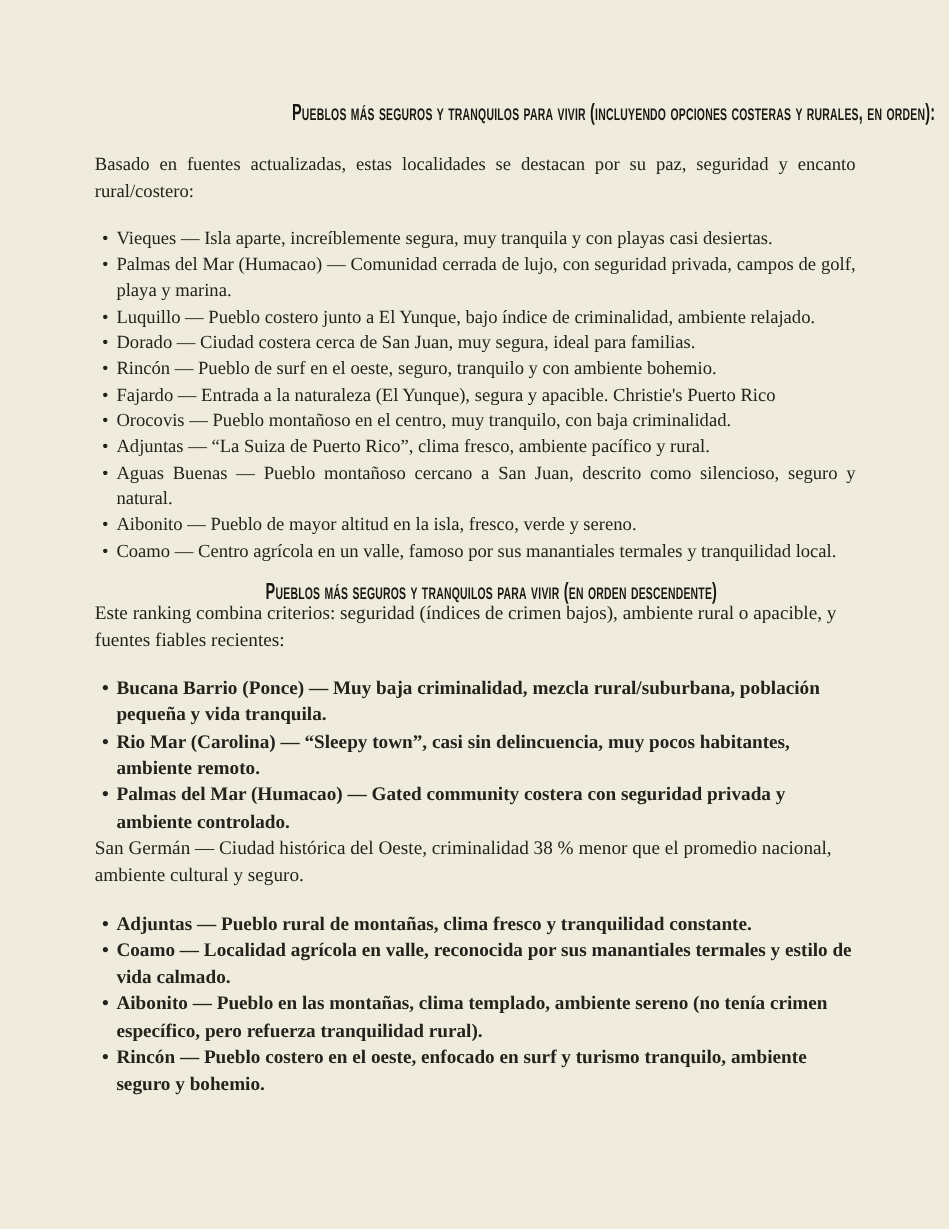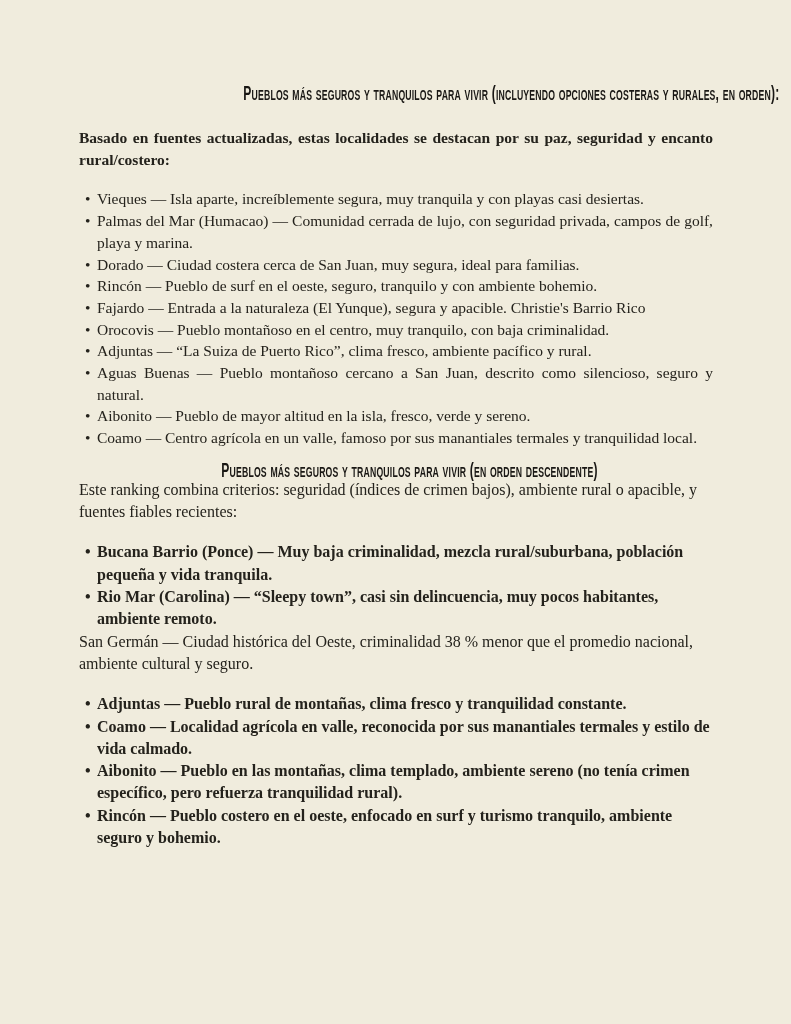--- a/index.html
+++ b/index.html
@@ -38,21 +38,20 @@
     transform:scaleX(0.62);
     transform-origin:50% 50%;
   }
   .sec1{
     font-size:15.5px;
     line-height:21.7px;
   }
   .sec1 .intro{
     margin-top:27px;
     text-align:justify;
-    font-weight:bold;
   }
   .sec2{
     font-size:16px;
     line-height:22.3px;
   }
   .sec2 .heading{ margin-top:7px; }
   .sec2 .intro{
     margin-top:3px;
     text-align:left;
   }
@@ -80,39 +79,41 @@
 <div class="page">
 
   <section class="sec1">
     <h1 class="heading"><span class="htext">Pueblos más seguros y tranquilos para vivir (incluyendo opciones costeras y rurales, en orden):</span></h1>
 
     <p class="intro">Basado en fuentes actualizadas, estas localidades se destacan por su paz, seguridad y encanto rural/costero:</p>
 
     <ul class="blist">
         <li>Vieques — Isla aparte, increíblemente segura, muy tranquila y con playas casi desiertas.</li>
         <li>Palmas del Mar (Humacao) — Comunidad cerrada de lujo, con seguridad privada, campos de golf, playa y marina.</li>
+        <li>Luquillo — Pueblo costero junto a El Yunque, bajo índice de criminalidad, ambiente relajado.</li>
         <li>Dorado — Ciudad costera cerca de San Juan, muy segura, ideal para familias.</li>
         <li>Rincón — Pueblo de surf en el oeste, seguro, tranquilo y con ambiente bohemio.</li>
-        <li>Fajardo — Entrada a la naturaleza (El Yunque), segura y apacible. Christie's Barrio Rico</li>
+        <li>Fajardo — Entrada a la naturaleza (El Yunque), segura y apacible. Christie's Puerto Rico</li>
         <li>Orocovis — Pueblo montañoso en el centro, muy tranquilo, con baja criminalidad.</li>
         <li>Adjuntas — “La Suiza de Puerto Rico”, clima fresco, ambiente pacífico y rural.</li>
         <li>Aguas Buenas — Pueblo montañoso cercano a San Juan, descrito como silencioso, seguro y natural.</li>
         <li>Aibonito — Pueblo de mayor altitud en la isla, fresco, verde y sereno.</li>
         <li>Coamo — Centro agrícola en un valle, famoso por sus manantiales termales y tranquilidad local.</li>
       </ul>
   </section>
 
   <section class="sec2">
     <h1 class="heading"><span class="htext">Pueblos más seguros y tranquilos para vivir (en orden descendente)</span></h1>
 
     <p class="intro">Este ranking combina criterios: seguridad (índices de crimen bajos), ambiente rural o apacible, y fuentes fiables recientes:</p>
 
     <ul class="blist">
         <li>Bucana Barrio (Ponce) — Muy baja criminalidad, mezcla rural/suburbana, población pequeña y vida tranquila.</li>
         <li>Rio Mar (Carolina) — “Sleepy town”, casi sin delincuencia, muy pocos habitantes, ambiente remoto.</li>
+        <li>Palmas del Mar (Humacao) — Gated community costera con seguridad privada y ambiente controlado.</li>
       </ul>
 
     <p class="plain-paragraph">San Germán — Ciudad histórica del Oeste, criminalidad 38 % menor que el promedio nacional, ambiente cultural y seguro.</p>
 
     <ul class="blist">
         <li>Adjuntas — Pueblo rural de montañas, clima fresco y tranquilidad constante.</li>
         <li>Coamo — Localidad agrícola en valle, reconocida por sus manantiales termales y estilo de vida calmado.</li>
         <li>Aibonito — Pueblo en las montañas, clima templado, ambiente sereno (no tenía crimen específico, pero refuerza tranquilidad rural).</li>
         <li>Rincón — Pueblo costero en el oeste, enfocado en surf y turismo tranquilo, ambiente seguro y bohemio.</li>
       </ul>

